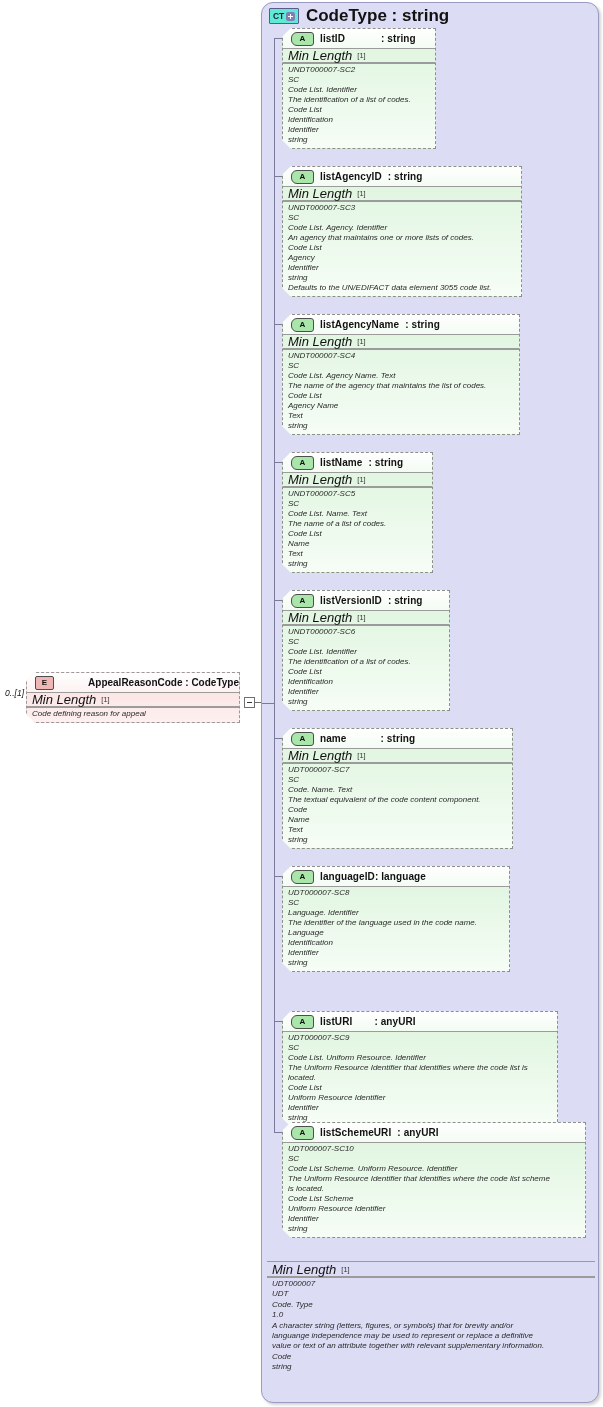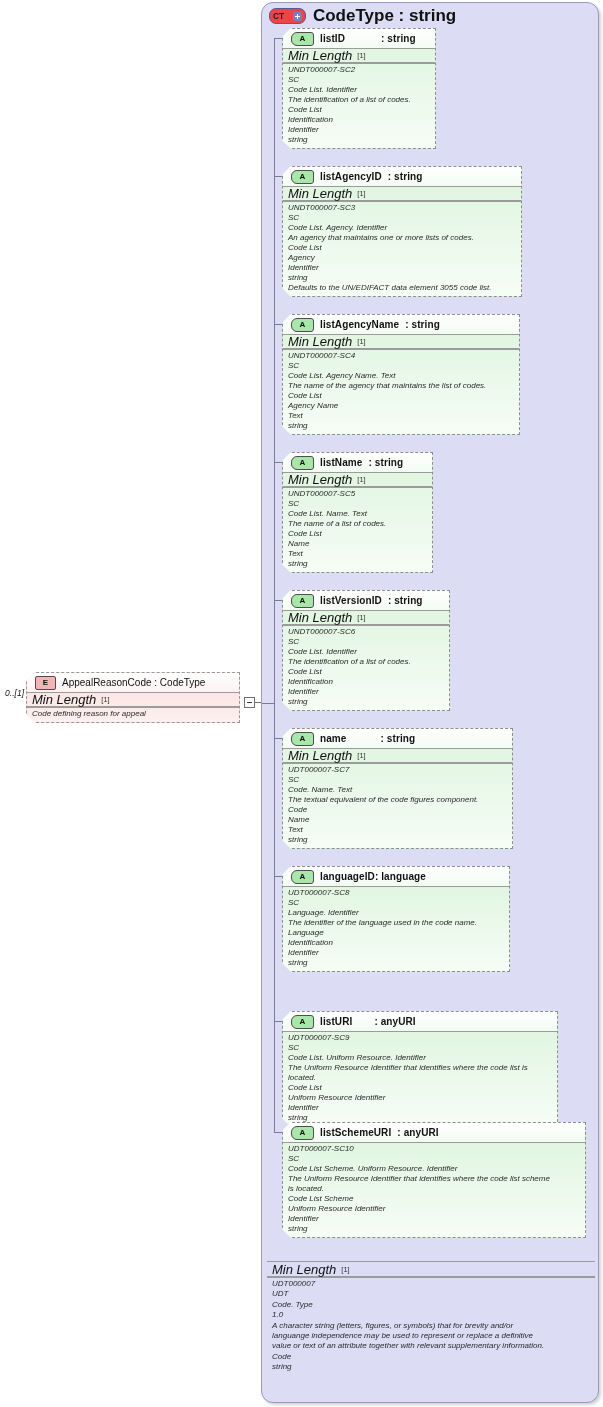--- a/index.html
+++ b/index.html
@@ -36,26 +36,26 @@
     top: 4px;
     display: flex;
     align-items: center;
     gap: 7px;
     height: 18px;
   }
   .ct-badge {
     display: inline-flex;
     align-items: center;
     justify-content: center;
-    gap: 9px;
+    gap: 2px;
     height: 14px;
     padding: 0 3px;
     border: 1px solid #5a5a8c;
-    border-radius: 7px;
-    background: #ef4444;
+    border-radius: 1px;
+    background: #5eead4;
     font-size: 8.5px;
     font-weight: bold;
     color: #1b1b3a;
     letter-spacing: -0.2px;
     line-height: 1;
   }
   .ct-plus {
     display: inline-block;
     width: 9px;
     height: 9px;
@@ -195,23 +195,24 @@
     border: 1px solid #4d4d4d;
     border-radius: 2px;
     background: #f0b6b6;
     font-size: 8px;
     font-weight: bold;
     color: #111;
     line-height: 1;
   }
   #element-box .el-name {
     font-size: 10px;
-    font-weight: normal;
+    font-weight: bold;
     color: #111;
     white-space: nowrap;
+    margin-left: 28px;
   }
   #element-box .attr-facet { border-color: #9b9b9b; }
   #element-box .attr-doc div { color: #2a2a2a; }
 
   
   #cardinality {
     position: absolute;
     left: 0px;
     top: 688px;
     width: 24px;
@@ -402,21 +403,21 @@
           <span class="attr-name"><span>name</span><span class="sep" style="margin-left: 34px;">: string</span></span>
         </div>
         <div class="attr-facet">
           <span class="facet-label">Min Length</span>
           <span class="facet-card">[1]</span>
         </div>
         <div class="attr-doc">
           <div>UDT000007-SC7</div>
           <div>SC</div>
           <div>Code. Name. Text</div>
-          <div>The textual equivalent of the code figures component.</div>
+          <div>The textual equivalent of the code content component.</div>
           <div>Code</div>
           <div>Name</div>
           <div>Text</div>
           <div>string</div>
         </div>
       </div>
       <div class="attr-box" style="left: 20px; top: 863px; width: 228px;">
         <div class="attr-head">
           <span class="a-badge">A</span>
           <span class="attr-name"><span>languageID</span><span class="sep" style="margin-left: 0;">: language</span></span>

